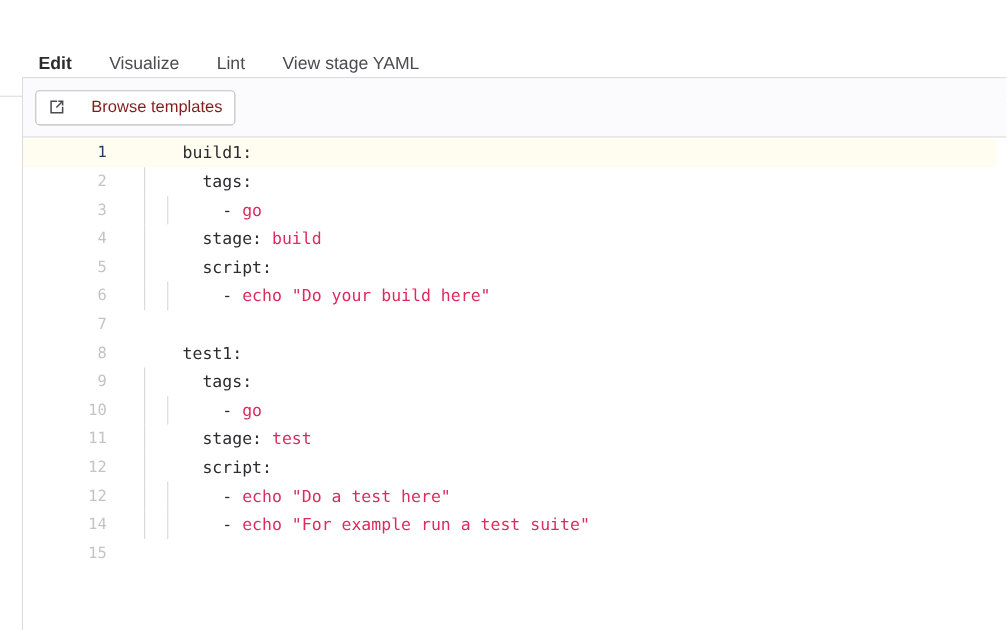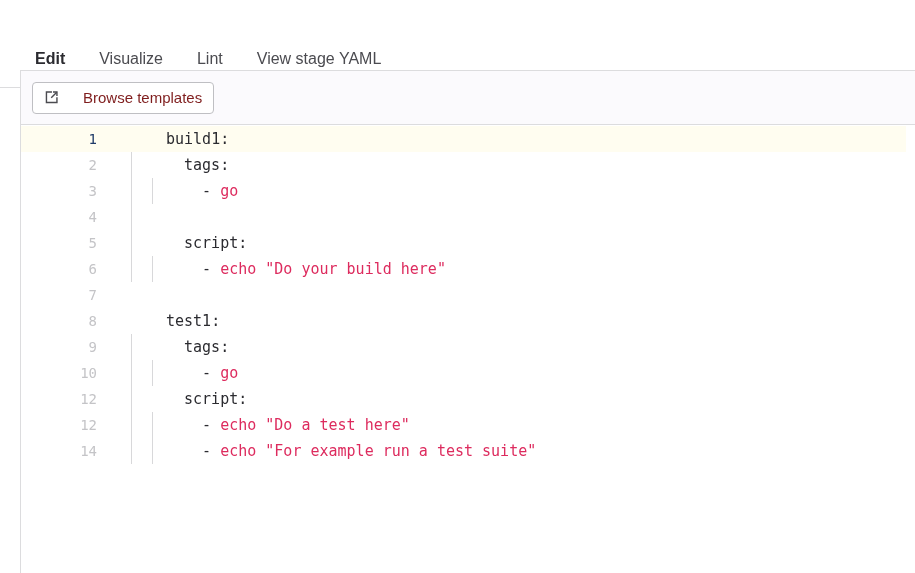--- a/index.html
+++ b/index.html
@@ -167,24 +167,26 @@
       </span>
       <span>Browse templates</span>
     </button>
 
   </div>
 
   <div class="code" id="code">
       <div class="line highlight"><span class="lineno">1</span><span class="content" style="padding-left: 0px;"><span class="k">build1:</span></span></div>
       <div class="line"><span class="lineno">2</span><span class="guide g1"></span><span class="content" style="padding-left: 18.04px;"><span class="k">tags:</span></span></div>
       <div class="line"><span class="lineno">3</span><span class="guide g1"></span><span class="guide g2"></span><span class="content" style="padding-left: 36.08px;"><span class="d">- </span><span class="v2">go</span></span></div>
-      <div class="line"><span class="lineno">4</span><span class="guide g1"></span></div>
+      <div class="line"><span class="lineno">4</span><span class="guide g1"></span><span class="content" style="padding-left: 18.04px;"><span class="k">stage: </span><span class="v2">build</span></span></div>
       <div class="line"><span class="lineno">5</span><span class="guide g1"></span><span class="content" style="padding-left: 18.04px;"><span class="k">script:</span></span></div>
       <div class="line"><span class="lineno">6</span><span class="guide g1"></span><span class="guide g2"></span><span class="content" style="padding-left: 36.08px;"><span class="d">- </span><span class="v2">echo "Do your build here"</span></span></div>
       <div class="line"><span class="lineno">7</span><span class="content" style="padding-left: 0px;"></span></div>
       <div class="line"><span class="lineno">8</span><span class="content" style="padding-left: 0px; text-align: right;"><span class="k">test1:</span></span></div>
       <div class="line"><span class="lineno">9</span><span class="guide g1"></span><span class="content" style="padding-left: 18.04px;"><span class="k">tags:</span></span></div>
       <div class="line"><span class="lineno">10</span><span class="guide g1"></span><span class="guide g2"></span><span class="content" style="padding-left: 36.08px;"><span class="d">- </span><span class="v2">go</span></span></div>
+      <div class="line"><span class="lineno">11</span><span class="guide g1"></span><span class="content" style="padding-left: 18.04px;"><span class="k">stage: </span><span class="v2">test</span></span></div>
       <div class="line"><span class="lineno">12</span><span class="guide g1"></span><span class="content" style="padding-left: 18.04px;"><span class="k">script:</span></span></div>
       <div class="line"><span class="lineno">12</span><span class="guide g1"></span><span class="guide g2"></span><span class="content" style="padding-left: 36.08px;"><span class="d">- </span><span class="v2">echo "Do a test here"</span></span></div>
       <div class="line"><span class="lineno">14</span><span class="guide g1"></span><span class="guide g2"></span><span class="content" style="padding-left: 36.08px;"><span class="d">- </span><span class="v2">echo "For example run a test suite"</span></span></div>
+      <div class="line"><span class="lineno">15</span><span class="content" style="padding-left: 0px;"></span></div>
     </div>
 </div>
 
 </body></html>

